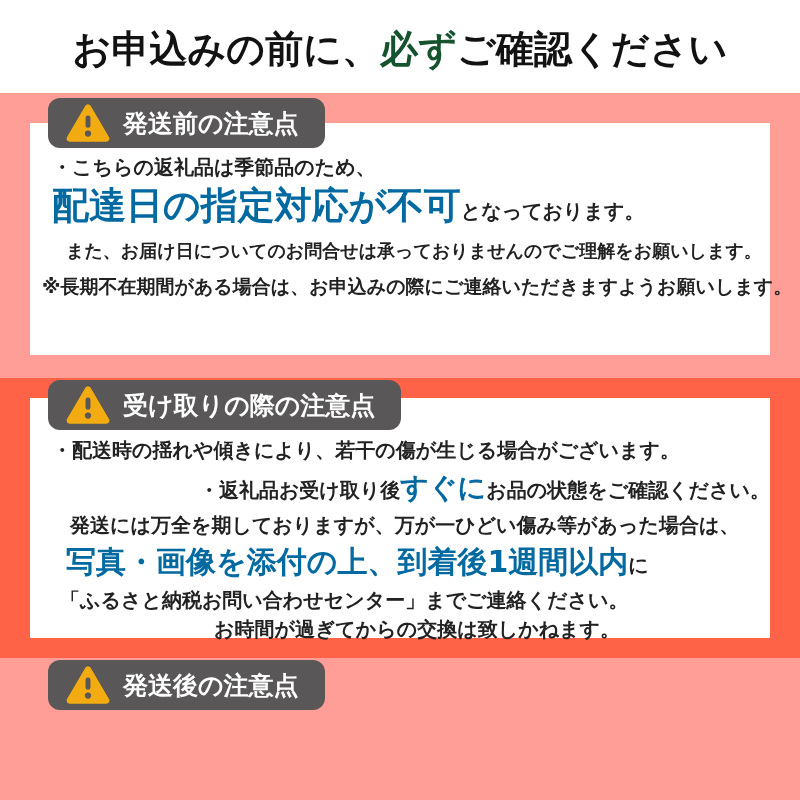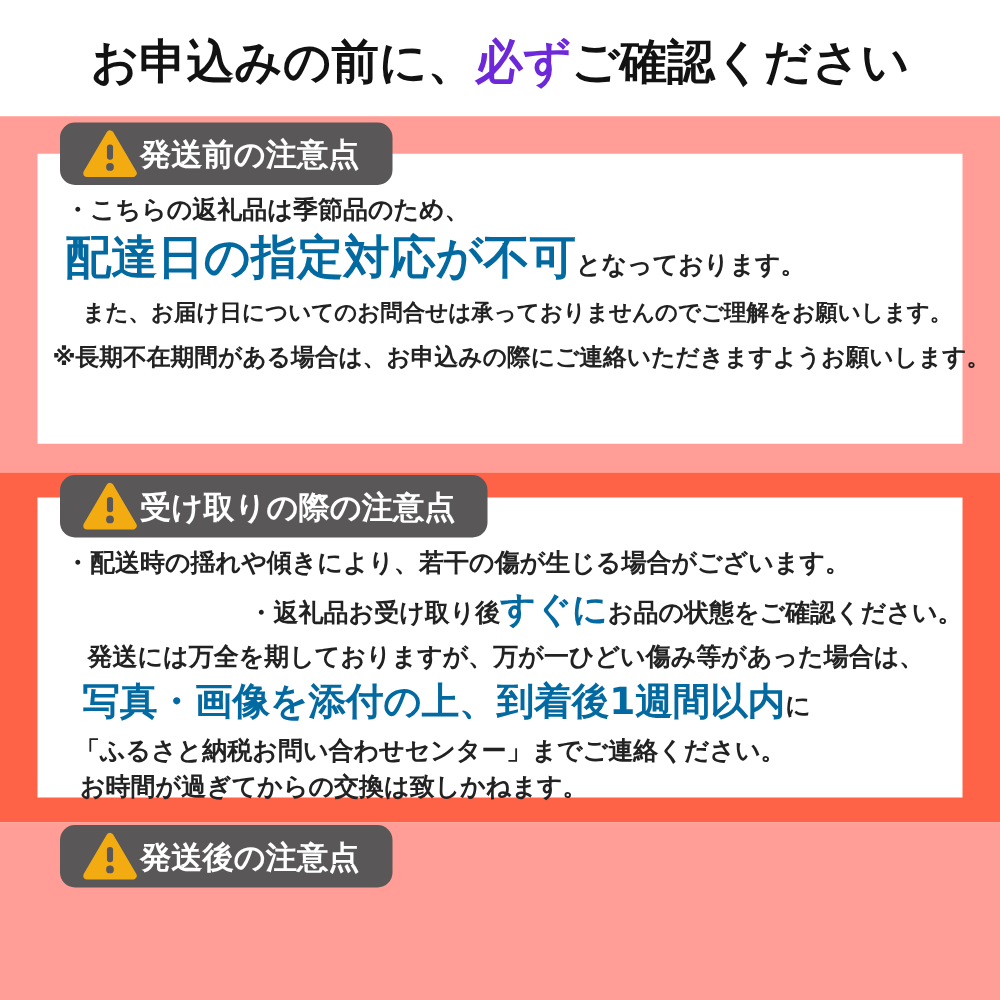--- a/index.html
+++ b/index.html
@@ -5,37 +5,37 @@
   html,body{margin:0;padding:0;background:#ffffff;}
   .canvas{
     position:relative;width:800px;height:800px;background:#ffffff;overflow:hidden;
     font-family:"DejaVu Sans","Liberation Sans",sans-serif;
   }
   
   .title{
     position:absolute;top:24px;left:0;width:800px;text-align:center;
     font-size:38px;font-weight:800;color:#121212;letter-spacing:0px;white-space:nowrap;
   }
-  .title .em{color:#6d28d9;}
+  .title .em{color:#14532d;}
   
   .band{position:absolute;left:0;width:800px;}
   .band.pink{background:#ff9d96;}
   .band.coral{background:#ff6347;}
   #band1{top:93px;height:285px;}
   #band2{top:378px;height:280px;}
   #band3{top:658px;height:142px;}
   
   .notice-box{position:absolute;left:30px;width:740px;background:#ffffff;}
   #box1{top:123px;height:232px;}
   #box2{top:398px;height:240px;}
   #box3{top:688px;height:89px;}
   
   .tab{
     position:absolute;height:50px;background:#595757;border-radius:12px;
-    display:flex;align-items:center;gap:2px;padding:0 26px 0 18px;
+    display:flex;align-items:center;gap:13px;padding:0 26px 0 18px;
     color:#ffffff;font-size:25px;font-weight:700;white-space:nowrap;
   }
   #tab1{left:48px;top:98px;}
   #tab2{left:48px;top:380px;}
   #tab3{left:48px;top:660px;}
   .warn-icon{display:block;width:44px;height:38px;}
   
   .line{white-space:nowrap;font-weight:700;color:#222222;}
   .normal{font-size:20px;}
   .accent{color:#0369a1;font-weight:800;}
@@ -47,21 +47,21 @@
   #box1 .l2{padding:10px 0 0 22px;line-height:1;}
   #box1 .l3{padding:18px 0 0 36px;font-size:18px;line-height:1;}
   #box1 .l4{padding:15px 0 0 40px;font-size:20px;line-height:1;}
   #box1 .l5{padding:17px 0 0 12px;font-size:19px;line-height:1;}
   
   #box2 .l1{padding:42px 0 0 22px;font-size:20px;line-height:1;}
   #box2 .l2{padding:14px 0 0 30px;line-height:1;text-align:right;}
   #box2 .l3{padding:13px 0 0 40px;font-size:20px;line-height:1;}
   #box2 .l4{padding:12px 0 0 36px;line-height:1;}
   #box2 .l5{padding:13px 0 0 30px;font-size:20px;line-height:1;}
-  #box2 .l6{padding:9px 0 0 34px;font-size:20px;line-height:1;}
+  #box2 .l6{padding:9px 0 0 34px;font-size:20px;line-height:1;text-align:center;}
   
   #box3 .l1{padding:29px 0 0 26px;line-height:1;}
 </style>
 </head>
 <body>
 
 <div class="canvas">
 
   <div class="title"><span>お申込みの前に、</span><span class="em">必ず</span><span>ご確認ください</span></div>
 

